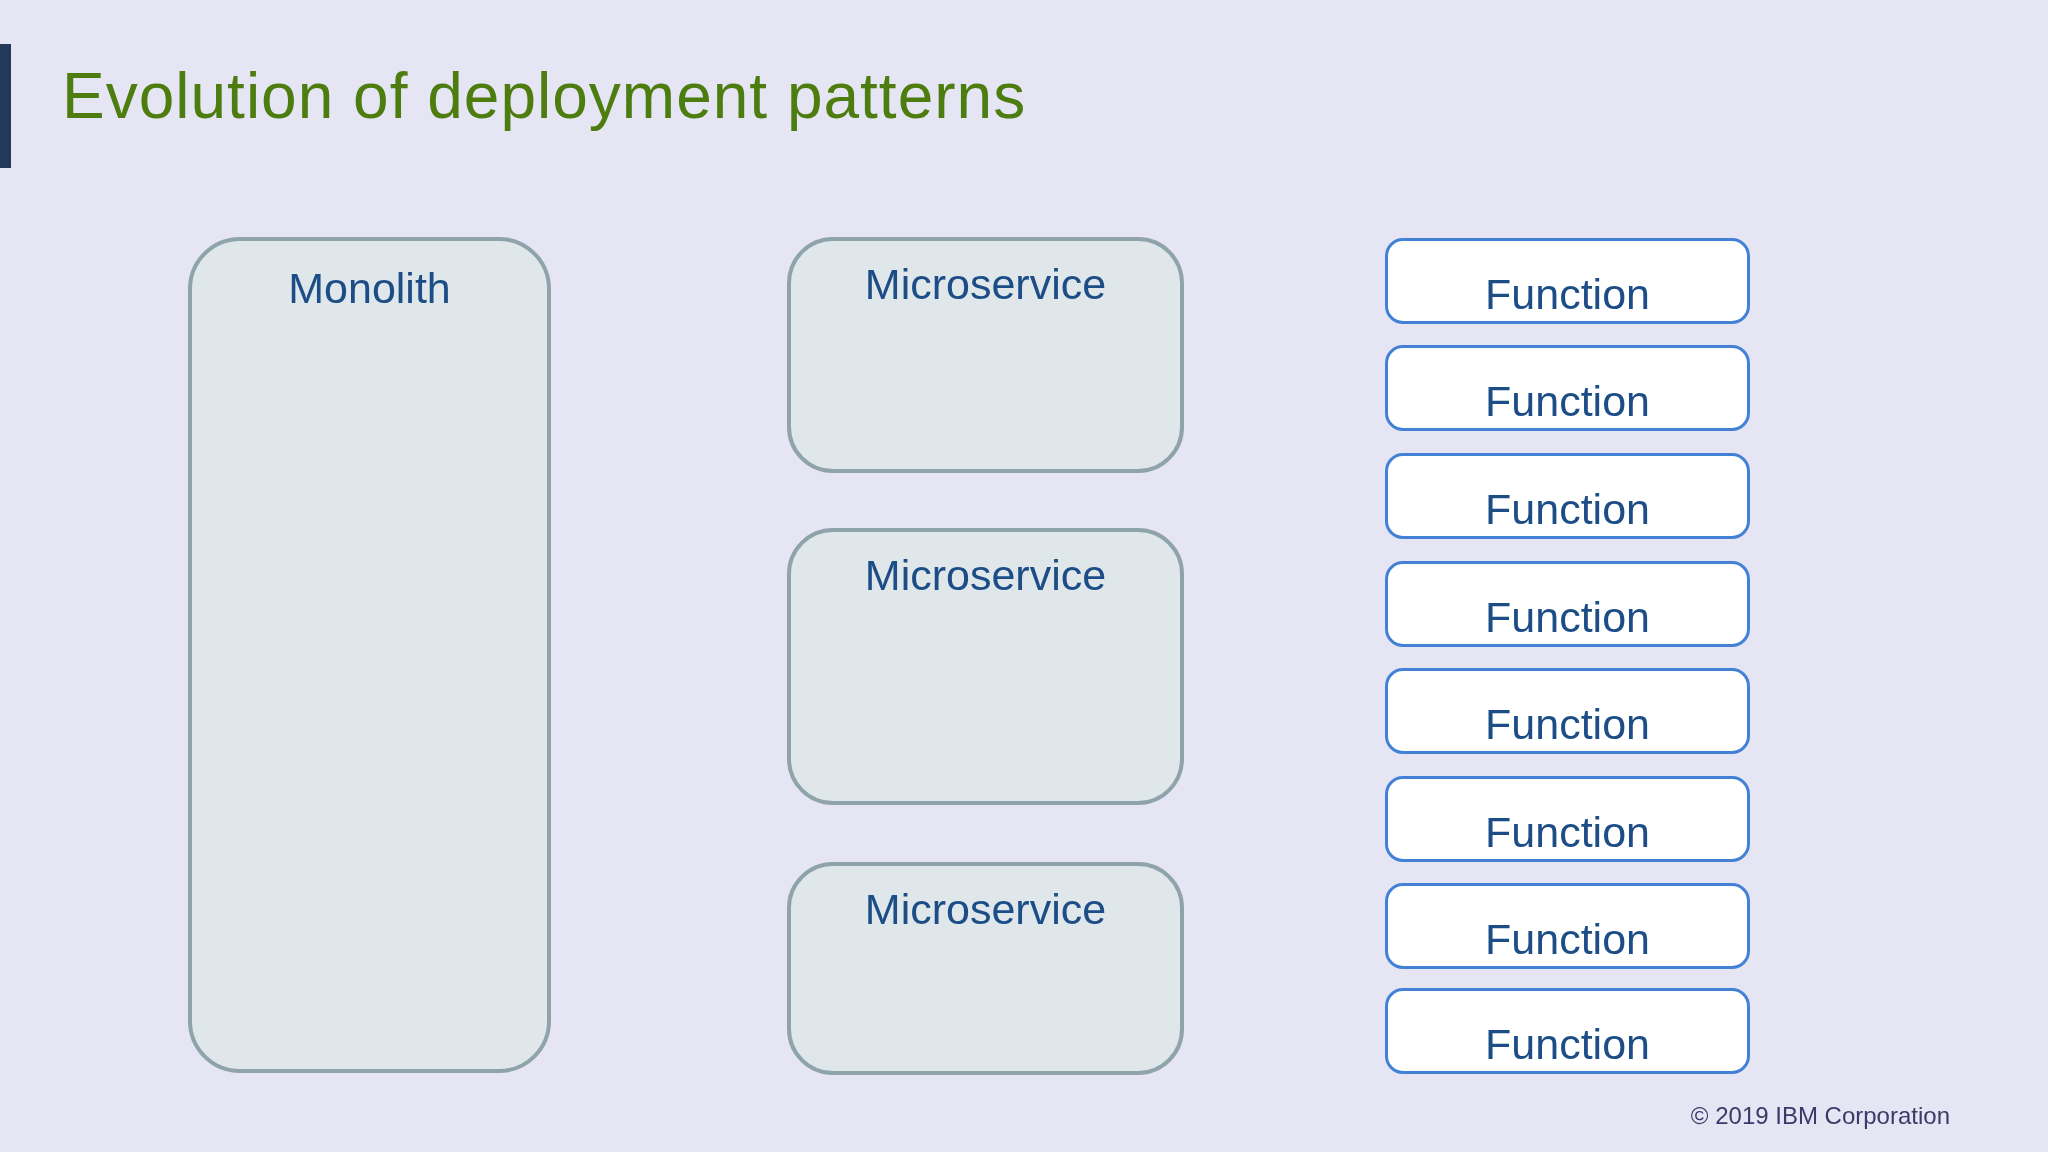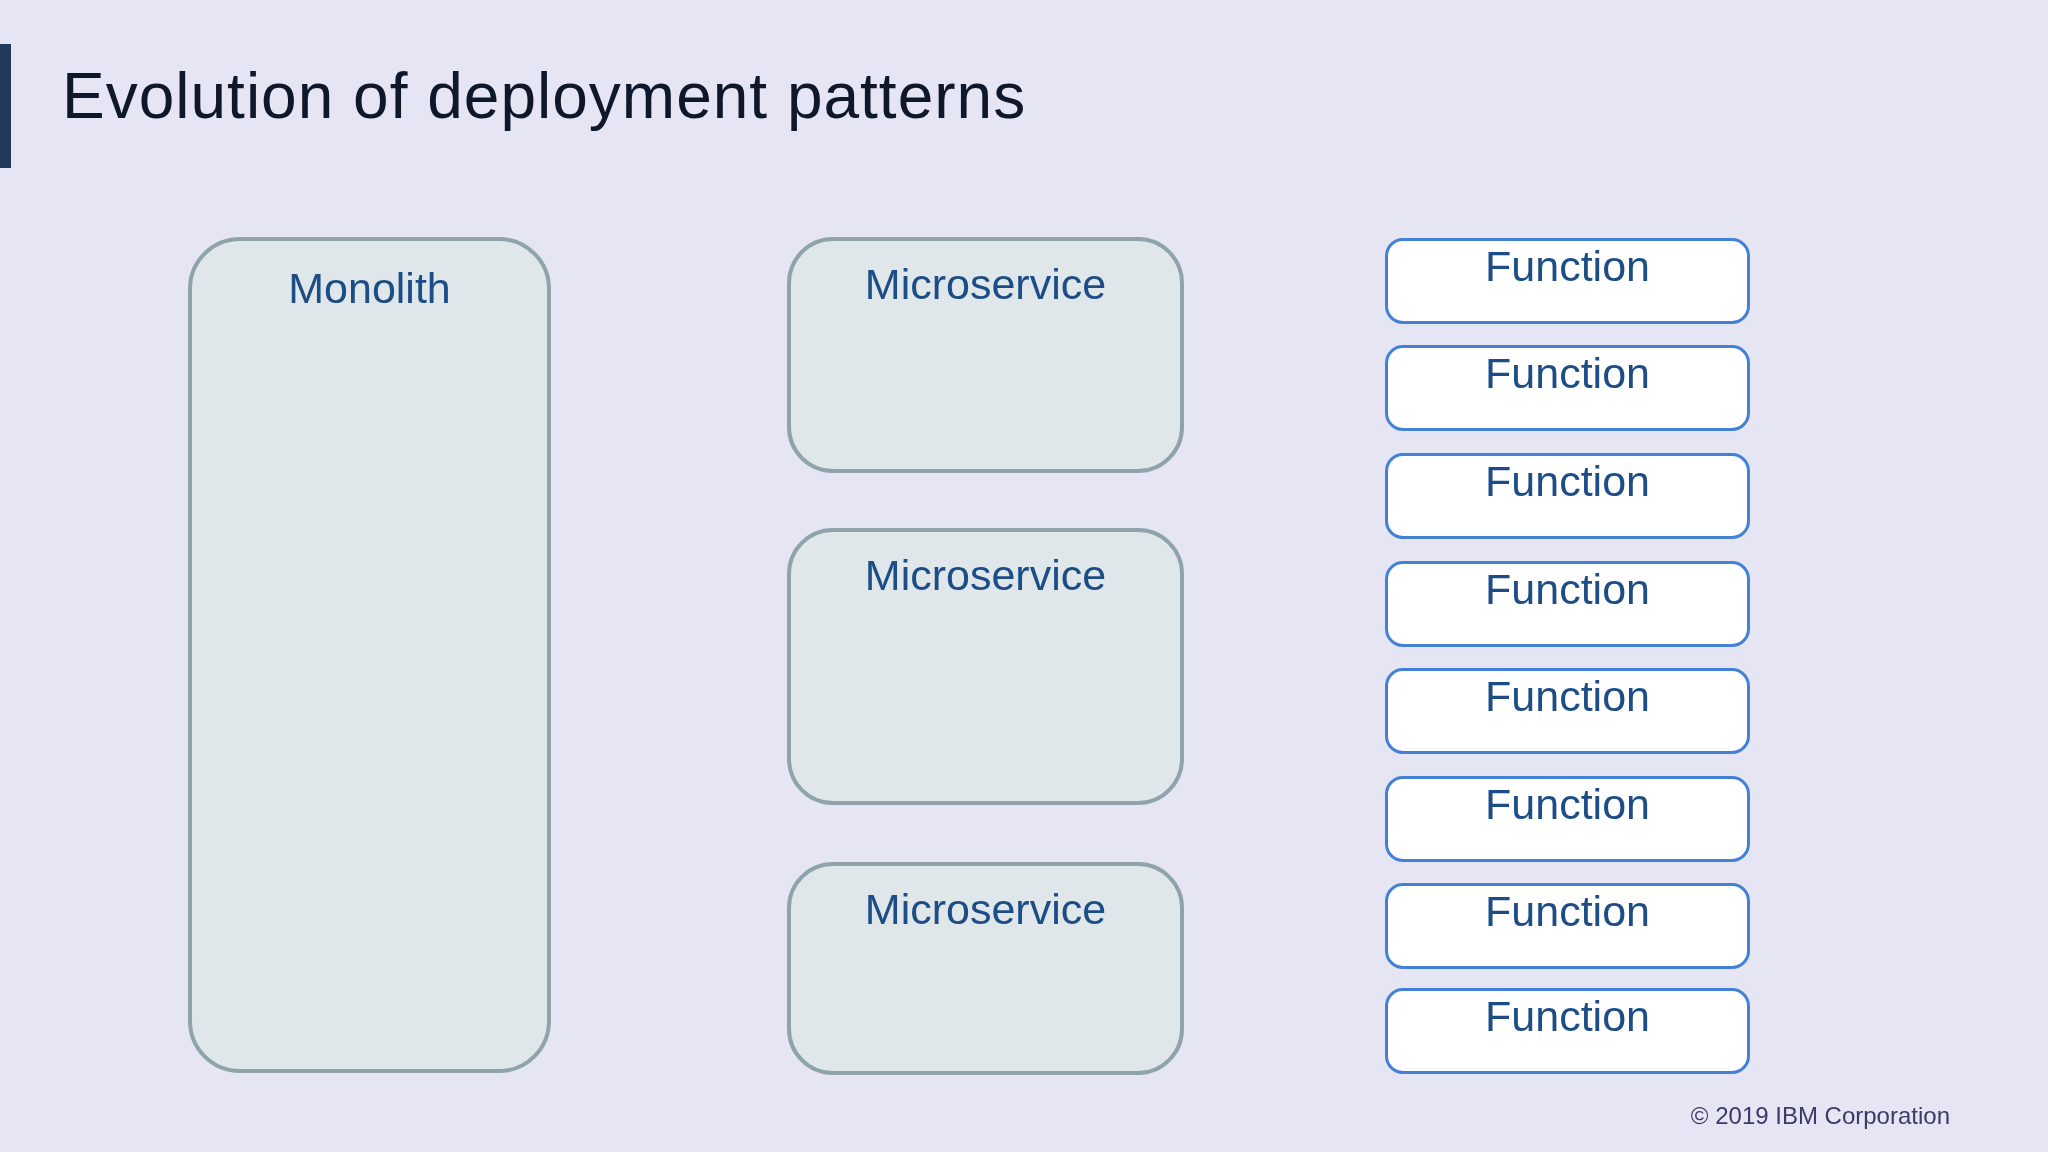--- a/index.html
+++ b/index.html
@@ -21,21 +21,21 @@
   }
 
   .title {
     position: absolute;
     left: 62px; top: 60px;
     margin: 0;
     font-size: 64px;
     font-weight: 400;
     letter-spacing: 1px;
     line-height: 1.15;
-    color: #0f172a;
+    color: #4d7c0f;
   }
 
   .panel {
     position: absolute;
     box-sizing: border-box;
     background: #dfe7ea;
     border: 4px solid #8fa3ab;
     text-align: center;
   }
 
@@ -53,21 +53,21 @@
 
   .fn {
     position: absolute;
     box-sizing: border-box;
     left: 1385px;
     width: 365px; height: 86px;
     background: #ffffff;
     border: 3px solid #4381d6;
     border-radius: 18px;
     display: flex;
-    align-items: flex-start;
+    align-items: flex-end;
     justify-content: center;
   }
   .fn-1 { top: 238px; }
   .fn-2 { top: 345px; }
   .fn-3 { top: 453px; }
   .fn-4 { top: 561px; }
   .fn-5 { top: 668px; }
   .fn-6 { top: 776px; }
   .fn-7 { top: 883px; }
   .fn-8 { top: 988px; }

